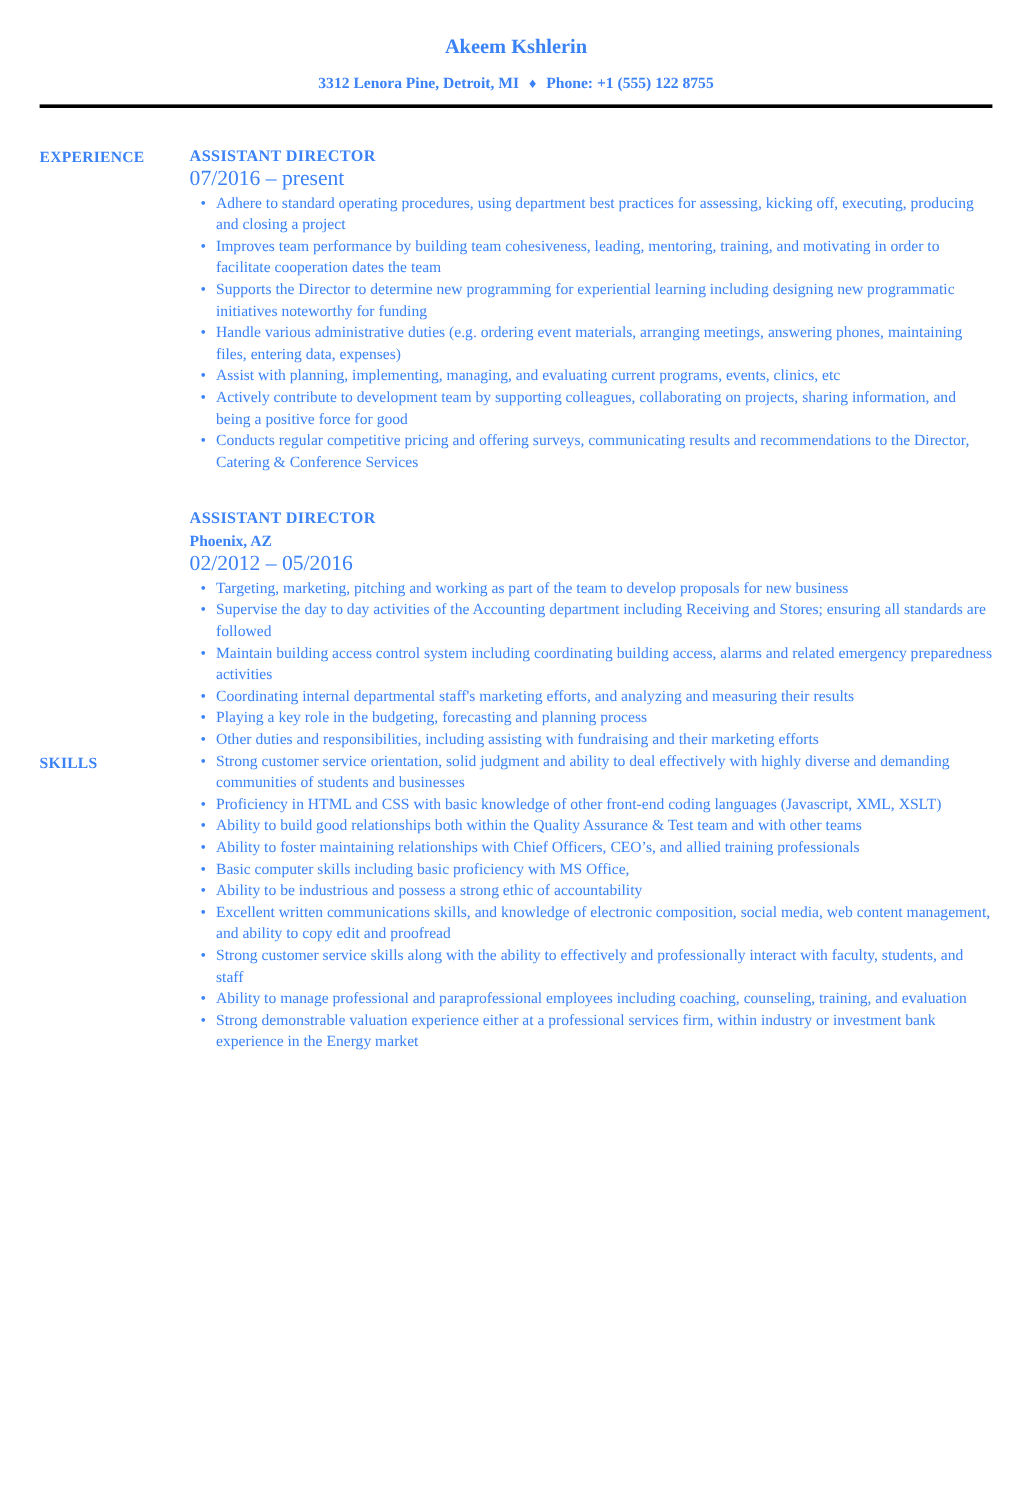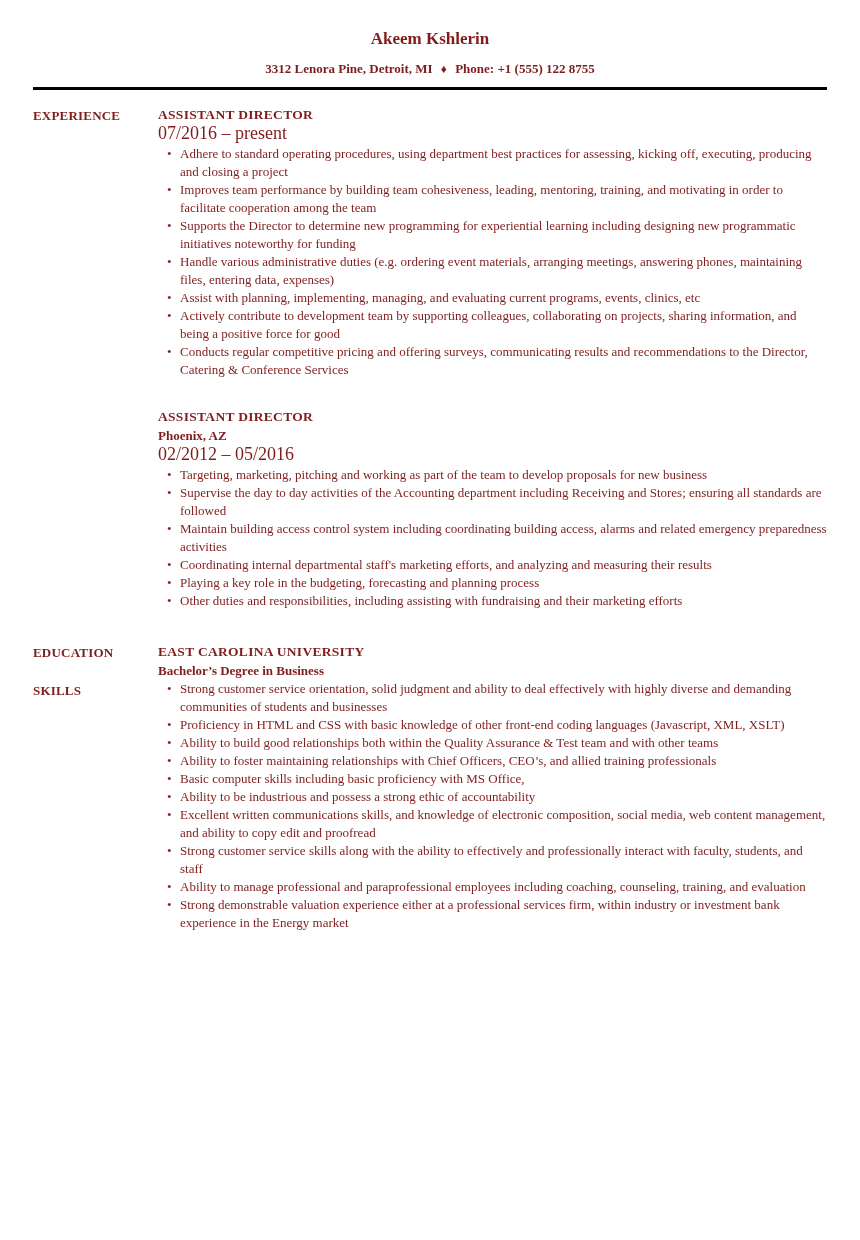--- a/index.html
+++ b/index.html
@@ -6,21 +6,21 @@
 
   html, body {
     background: #ffffff;
   }
 
   .page {
     position: relative;
     width: 860px;
     height: 1240px;
     background: #ffffff;
-    color: #7f1d1d;
+    color: #3b82f6;
     font-family: "Liberation Serif", "DejaVu Serif", serif;
     padding: 24px 33px 0 33px;
     overflow: hidden;
   }
 
   
   .header { text-align: center; }
 
   .name {
     font-size: 17px;
@@ -48,21 +48,21 @@
     border-top: 3px solid #000000;
     height: 0;
   }
 
   
   .section {
     display: flex;
     align-items: flex-start;
   }
 
-  .section-experience { margin-top: 15px; }
+  .section-experience { margin-top: 30px; }
   .section-education  { margin-top: 32px; }
   .section-skills     { }
 
   .section-label {
     width: 125px;
     flex-shrink: 0;
     font-size: 13px;
     font-weight: bold;
     letter-spacing: 0.2px;
     line-height: 19px;
@@ -145,21 +145,21 @@
 
   <div class="section section-experience">
     <div class="section-label">EXPERIENCE</div>
     <div class="section-content">
 
       <div class="job">
         <div class="job-title">ASSISTANT DIRECTOR</div>
         <div class="job-dates">07/2016 – present</div>
         <ul class="bullets">
             <li>Adhere to standard operating procedures, using department best practices for assessing, kicking off, executing, producing and closing a project</li>
-            <li>Improves team performance by building team cohesiveness, leading, mentoring, training, and motivating in order to facilitate cooperation among the team</li>
+            <li>Improves team performance by building team cohesiveness, leading, mentoring, training, and motivating in order to facilitate cooperation dates the team</li>
             <li>Supports the Director to determine new programming for experiential learning including designing new programmatic initiatives noteworthy for funding</li>
             <li>Handle various administrative duties (e.g. ordering event materials, arranging meetings, answering phones, maintaining files, entering data, expenses)</li>
             <li>Assist with planning, implementing, managing, and evaluating current programs, events, clinics, etc</li>
             <li>Actively contribute to development team by supporting colleagues, collaborating on projects, sharing information, and being a positive force for good</li>
             <li>Conducts regular competitive pricing and offering surveys, communicating results and recommendations to the Director, Catering &amp; Conference Services</li>
           </ul>
       </div>
 
       <div class="job">
         <div class="job-title">ASSISTANT DIRECTOR</div>
@@ -171,27 +171,20 @@
             <li>Maintain building access control system including coordinating building access, alarms and related emergency preparedness activities</li>
             <li>Coordinating internal departmental staff's marketing efforts, and analyzing and measuring their results</li>
             <li>Playing a key role in the budgeting, forecasting and planning process</li>
             <li>Other duties and responsibilities, including assisting with fundraising and their marketing efforts</li>
           </ul>
       </div>
 
     </div>
   </div>
 
-  <div class="section section-education">
-    <div class="section-label">EDUCATION</div>
-    <div class="section-content">
-      <div class="school">EAST CAROLINA UNIVERSITY</div>
-      <div class="degree">Bachelor’s Degree in Business</div>
-    </div>
-  </div>
 
   <div class="section section-skills">
     <div class="section-label">SKILLS</div>
     <div class="section-content">
       <ul class="bullets">
           <li>Strong customer service orientation, solid judgment and ability to deal effectively with highly diverse and demanding communities of students and businesses</li>
           <li>Proficiency in HTML and CSS with basic knowledge of other front-end coding languages (Javascript, XML, XSLT)</li>
           <li>Ability to build good relationships both within the Quality Assurance &amp; Test team and with other teams</li>
           <li>Ability to foster maintaining relationships with Chief Officers, CEO’s, and allied training professionals</li>
           <li>Basic computer skills including basic proficiency with MS Office,</li>

